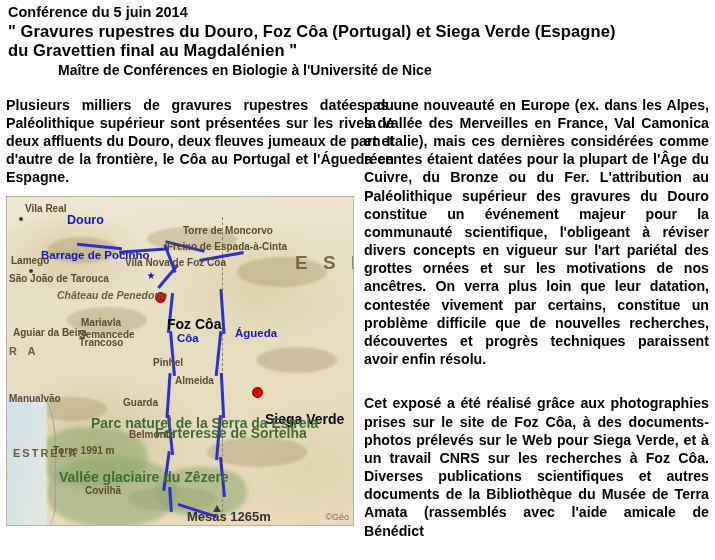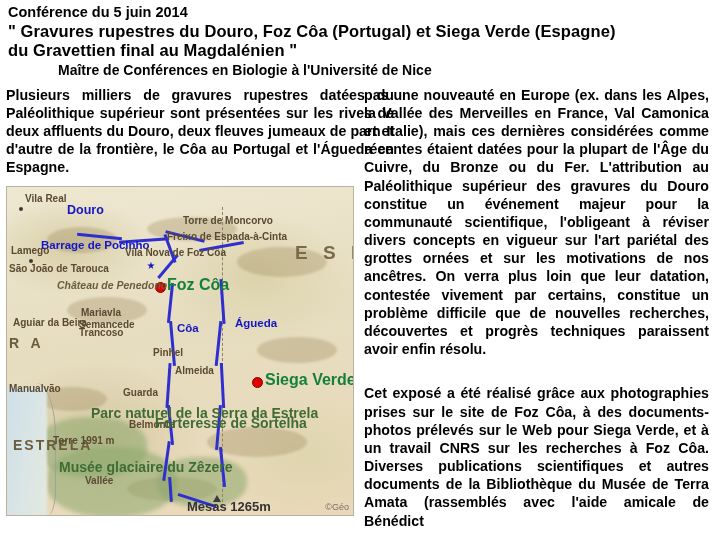--- a/index.html
+++ b/index.html
@@ -37,21 +37,21 @@
   .byline {
     font-size: 14px;
     font-weight: bold;
     line-height: 1.25;
     margin: 4px 0 0 52px;
   }
   .byline2 {
     font-size: 14px;
     font-weight: bold;
     line-height: 1.25;
-    margin: 1px 0 6px 52px;
+    margin: 1px 0 16px 52px;
   }
   .columns {
     position: relative;
     margin-top: 6px;
     width: 703px;
     height: 442px;
   }
   .col-left {
     position: absolute;
     left: 0;
@@ -138,35 +138,36 @@
   }
   .map-label.blue {
     color: #1414c8;
     font-size: 12.5px;
   }
   .map-label.blue-sm {
     color: #1414c8;
     font-size: 11.5px;
   }
   .map-label.red {
-    color: #15803d;
-    font-size: 16px;
+    color: #000000;
+    font-size: 14px;
+    margin-top: 30px;
   }
   .map-label.esp {
     color: #7a6a4a;
     font-size: 19px;
     letter-spacing: 5px;
   }
   .map-label.green-t {
     color: #3f6b35;
     font-size: 14px;
   }
   .map-label.big-area {
     color: #6b5c3e;
-    font-size: 14px;
+    font-size: 11px;
   }
   .dot-red {
     position: absolute;
     width: 9px;
     height: 9px;
     background: #e00000;
     border-radius: 50%;
     border: 1px solid #8a0000;
   }
   .dot-black {
@@ -280,31 +281,31 @@
         <div class="dot-black" style="left:12px; top:20px;"></div>
         <div class="map-label" style="left:4px; top:58px;">Lamego</div>
         <div class="dot-black" style="left:22px; top:72px;"></div>
         <div class="map-label" style="left:2px; top:76px;">São João de Tarouca</div>
         <div class="map-label" style="left:6px; top:130px;">Aguiar da Beira</div>
         <div class="map-label" style="left:72px; top:140px;">Trancoso</div>
         <div class="map-label" style="left:146px; top:160px;">Pinhel</div>
         <div class="map-label" style="left:168px; top:178px;">Almeida</div>
         <div class="map-label" style="left:116px; top:200px;">Guarda</div>
         <div class="map-label" style="left:122px; top:232px;text-align:right;">Belmonte</div>
-        <div class="map-label" style="left:78px; top:288px;">Vallée</div>
+        <div class="map-label" style="left:78px; top:288px;">Covilhã</div>
         <div class="map-label" style="left:74px; top:120px;">Mariavla</div>
         <div class="map-label" style="left:72px; top:132px;">Semancede</div>
         <div class="map-label" style="left:2px; top:196px;">Manualvão</div>
         <div class="map-label" style="left:176px; top:28px;">Torre de Moncorvo</div>
         <div class="map-label" style="left:160px; top:44px;">Freixo de Espada-à-Cinta</div>
         <div class="map-label" style="left:118px; top:60px;">Vila Nova de Foz Côa</div>
 
         <div class="map-label big-area" style="left:50px; top:92px; font-size:10.5px; font-style:italic;">Château de Penedono</div>
         <div class="map-label green-t" style="left:84px; top:218px;">Parc naturel de la Serra da Estrela</div>
-        <div class="map-label green-t" style="left:52px; top:272px;">Musée glaciaire du Zêzere</div>
+        <div class="map-label green-t" style="left:52px; top:272px;">Vallée glaciaire du Zêzere</div>
         <div class="map-label green-t" style="left:148px; top:228px;">Forteresse de Sortelha</div>
         <div class="map-label big-area" style="left:6px; top:250px; letter-spacing:2px;">ESTRELA</div>
         <div class="map-label" style="left:46px; top:248px;">Torre 1991 m</div>
         <div class="map-label" style="left:180px; top:312px; color:#333; font-size:13px;">Mesas  1265m</div>
         <div class="tri" style="left:206px; top:308px;"></div>
         <div class="map-label big-area" style="left:2px; top:148px; letter-spacing:4px;">R   A</div>
 
         <div class="geo-credit">©Géo</div>
       </div>
     </div>

